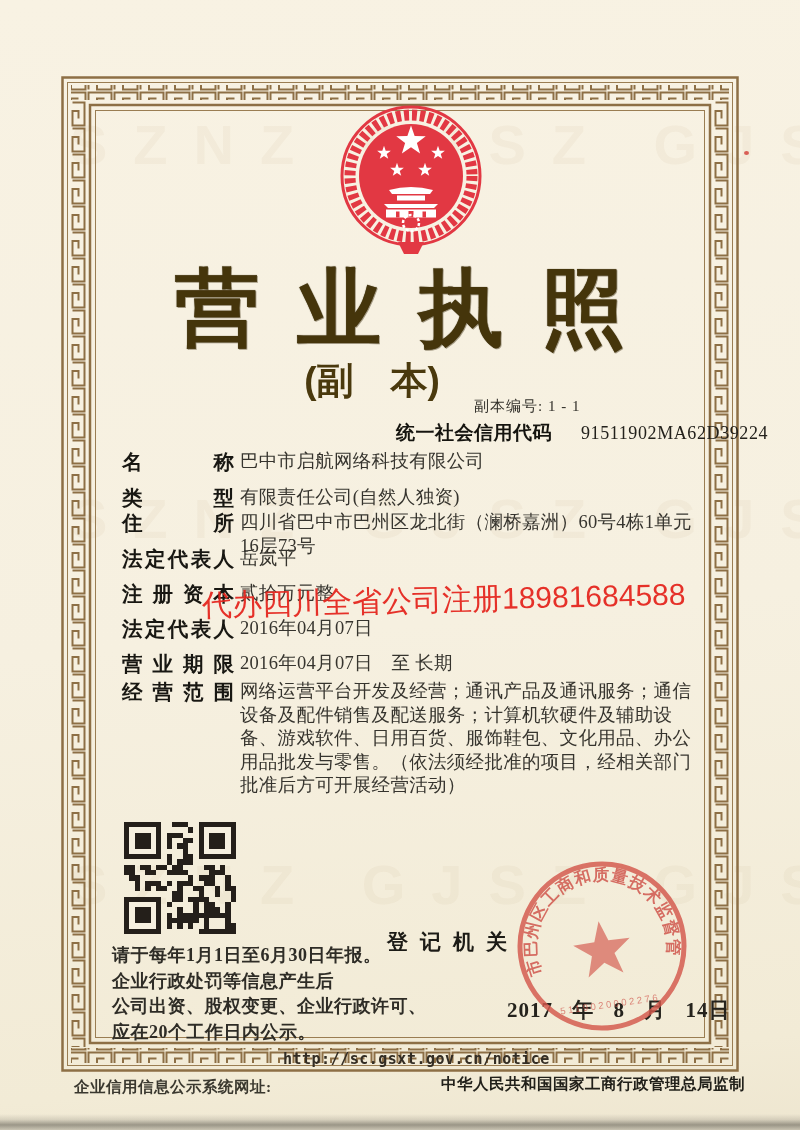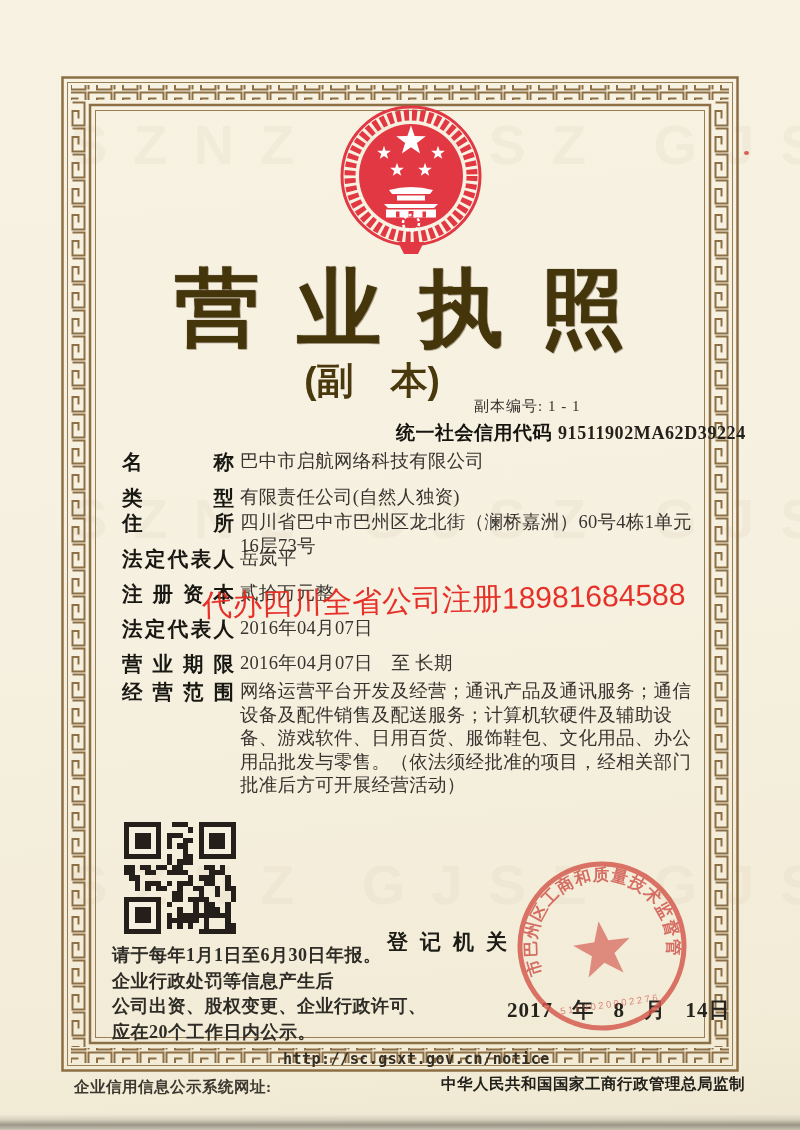--- a/index.html
+++ b/index.html
@@ -36,21 +36,21 @@
     font-size:37px; font-weight:800; color:#4a390d;
   }
   .copy-no {
     position:absolute; left:474px; top:397px;
     font-size:15px; color:#32302a; letter-spacing:1px;
     font-family:"Liberation Serif","DejaVu Serif",serif;
   }
   .credit-row { position:absolute; left:396px; top:420px; white-space:nowrap; }
   .credit-row .lbl { font-size:19px; font-weight:800; color:#15140f; letter-spacing:.5px; }
   .credit-row .val {
-    font-size:18px; font-weight:700; color:#23211c; margin-left:6px; letter-spacing:.6px;
+    font-size:18px; font-weight:400; color:#23211c; margin-left:29px; letter-spacing:.6px;
     font-family:"Liberation Serif","DejaVu Serif",serif;
   }
 
   
   .field { position:absolute; left:122px; display:flex; align-items:flex-start; }
   .field .flabel {
     display:inline-block; width:112px; flex:0 0 112px;
     font-size:20.5px; font-weight:800; color:#181712;
     text-align:justify; text-align-last:justify; line-height:24px;
   }

